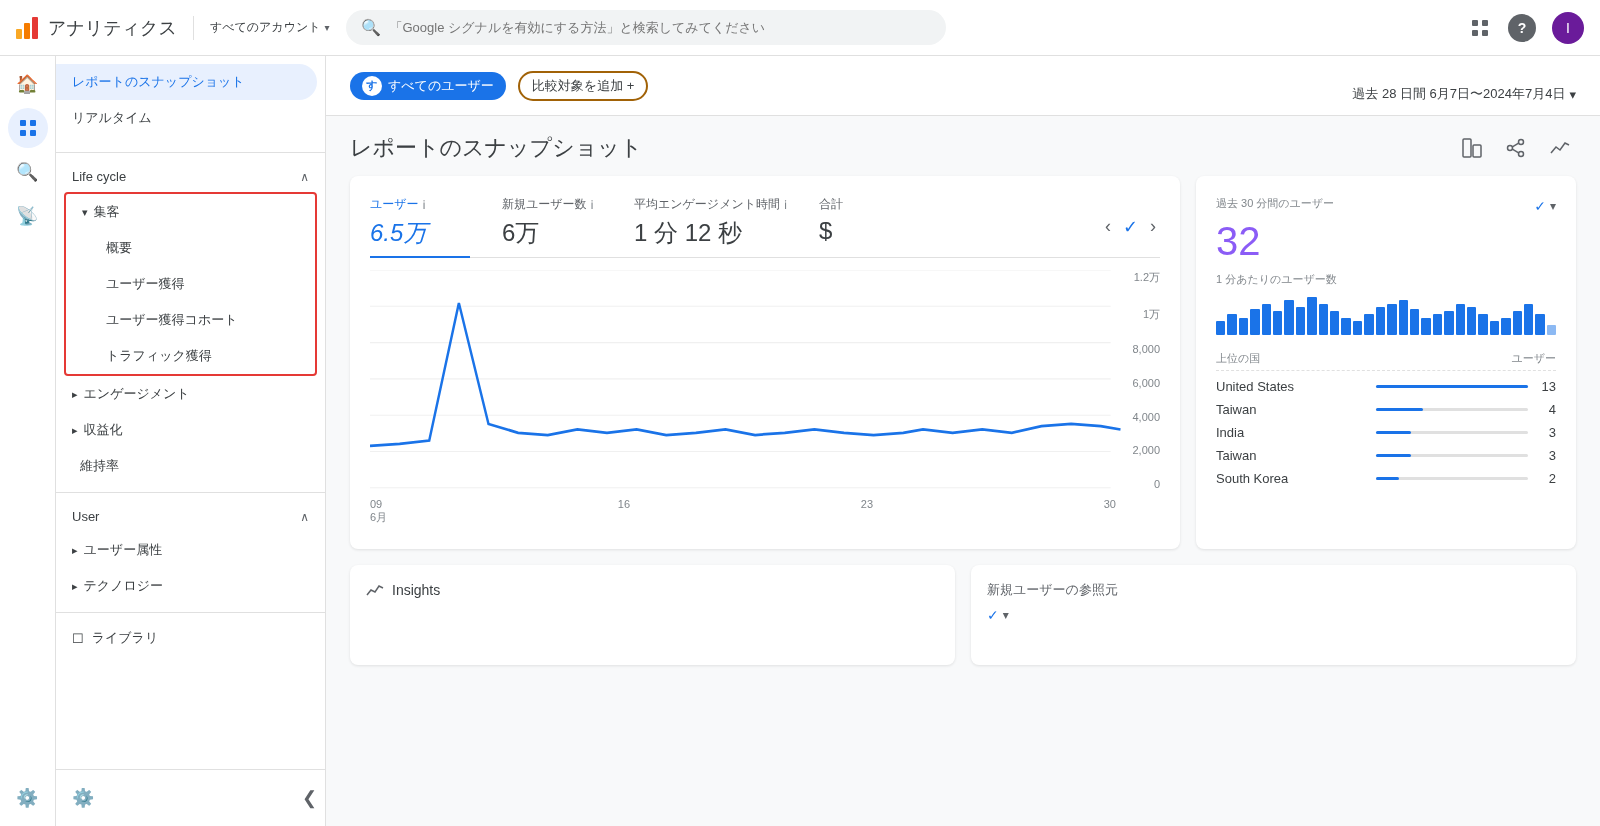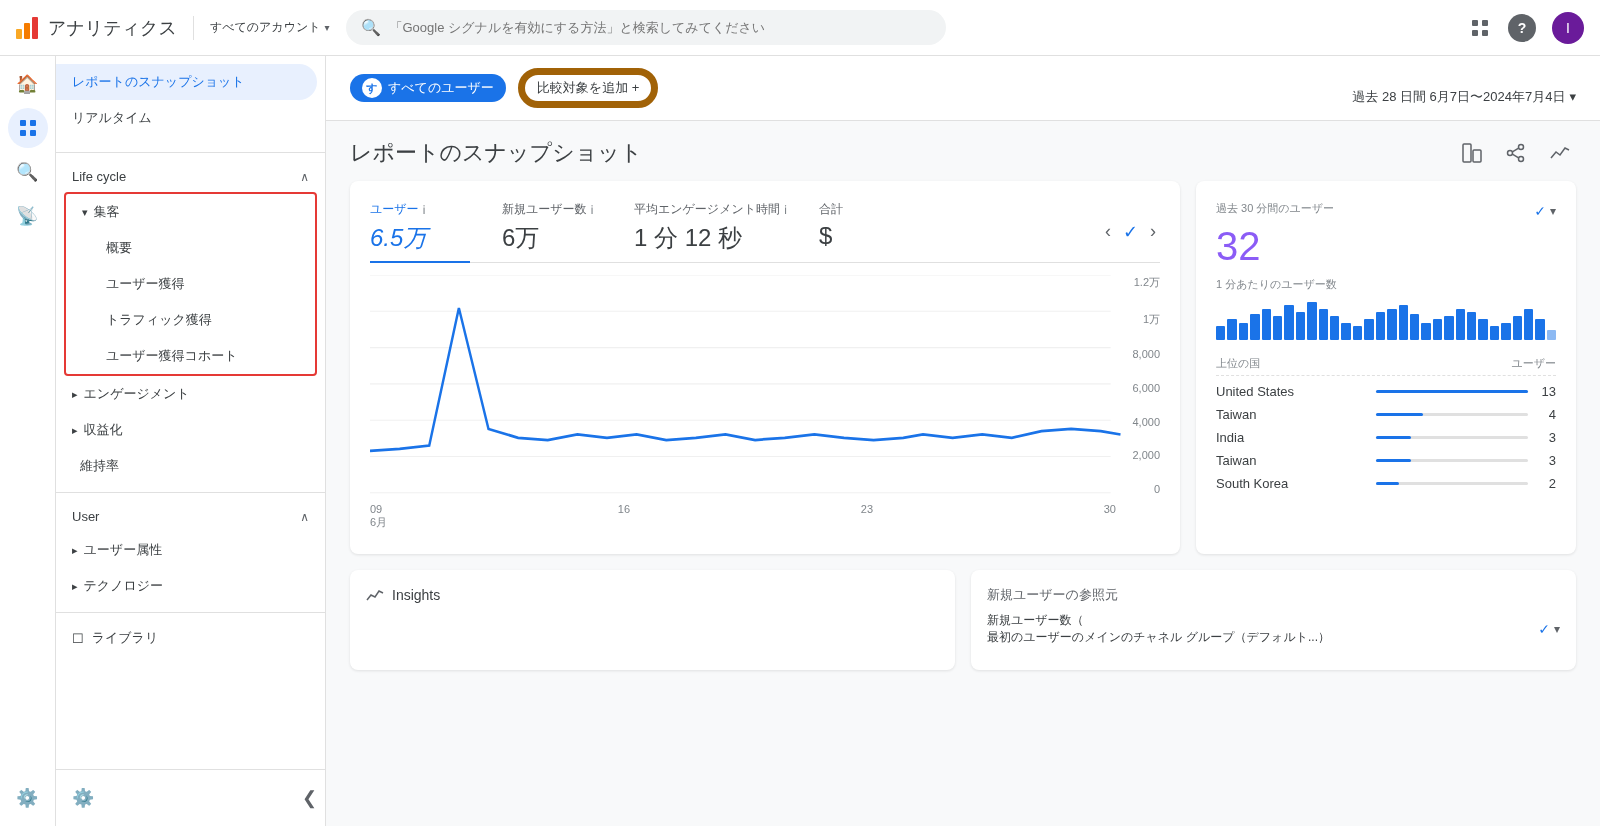--- a/index.html
+++ b/index.html
@@ -76,21 +76,21 @@
       background: #fff; padding: 12px 24px; display: flex; align-items: center;
       gap: 12px; border-bottom: 1px solid #e0e0e0; flex-shrink: 0;
     }
     .user-badge {
       display: flex; align-items: center; gap: 6px;
       background: #1a73e8; color: #fff; border-radius: 20px;
       padding: 4px 12px; font-size: 13px; cursor: pointer;
     }
     .user-badge .circle { width: 20px; height: 20px; border-radius: 50%; background: #fff; color: #1a73e8; display: flex; align-items: center; justify-content: center; font-size: 11px; font-weight: 700; }
     .compare-btn {
-      display: flex; align-items: flex-end; gap: 4px; border: 7px solid #a16207;
+      display: flex; align-items: flex-end; gap: 4px; border: 2px solid #a16207;
       border-radius: 20px; padding: 4px 12px; font-size: 13px; color: #3c4043; cursor: pointer; background: #fff;
     }
     .date-range { margin-left: auto; font-size: 13px; color: #3c4043; display: flex; align-items: center; gap: 4px; cursor: pointer; margin-top: 17px; }
 
     
     .page-title-row {
       display: flex; align-items: center; justify-content: space-between;
       padding: 16px 24px 12px; background: #f8f9fa;
     }
     .page-title { font-size: 22px; color: #3c4043; font-weight: 400; }
@@ -225,24 +225,24 @@
           <span style="margin-right:6px; font-size:11px;">▾</span>
           <span>集客</span>
         </div>
         <div class="sidebar-item sub-item">
           <span>概要</span>
         </div>
         <div class="sidebar-item sub-item">
           <span>ユーザー獲得</span>
         </div>
         <div class="sidebar-item sub-item">
+          <span>ユーザー獲得コホート</span>
+        </div>
+        <div class="sidebar-item sub-item">
           <span>トラフィック獲得</span>
-        </div>
-        <div class="sidebar-item sub-item">
-          <span>ユーザー獲得コホート</span>
         </div>
       </div>
 
       <div class="sidebar-item" style="padding-left:16px;">
         <span style="margin-right:6px;font-size:11px;">▸</span>
         <span>エンゲージメント</span>
       </div>
       <div class="sidebar-item" style="padding-left:16px;">
         <span style="margin-right:6px;font-size:11px;">▸</span>
         <span>収益化</span>
@@ -494,21 +494,20 @@
             <polyline points="1,14 5,9 9,11 13,5 17,7" stroke="#5f6368" stroke-width="1.5" fill="none"></polyline>
           </svg>
           <span>Insights</span>
         </div>
       </div>
       <div class="bottom-card">
         <div class="bottom-card-header">
           <span>新規ユーザーの参照元</span>
         </div>
         <div style="display:flex;align-items:center;justify-content:space-between;">
-          <span style="font-size:12px;color:#3c4043;">新規ユーザー数（<br>最初のユーザーのメインのチャネル グループ（デフォルト...）</span>
           <div style="display:flex;align-items:center;gap:4px;">
             <span style="color:#1a73e8;font-size:14px;">✓</span>
             <span style="color:#5f6368;font-size:12px;">▾</span>
           </div>
         </div>
       </div>
     </div>
 
   </div>
 </div>

